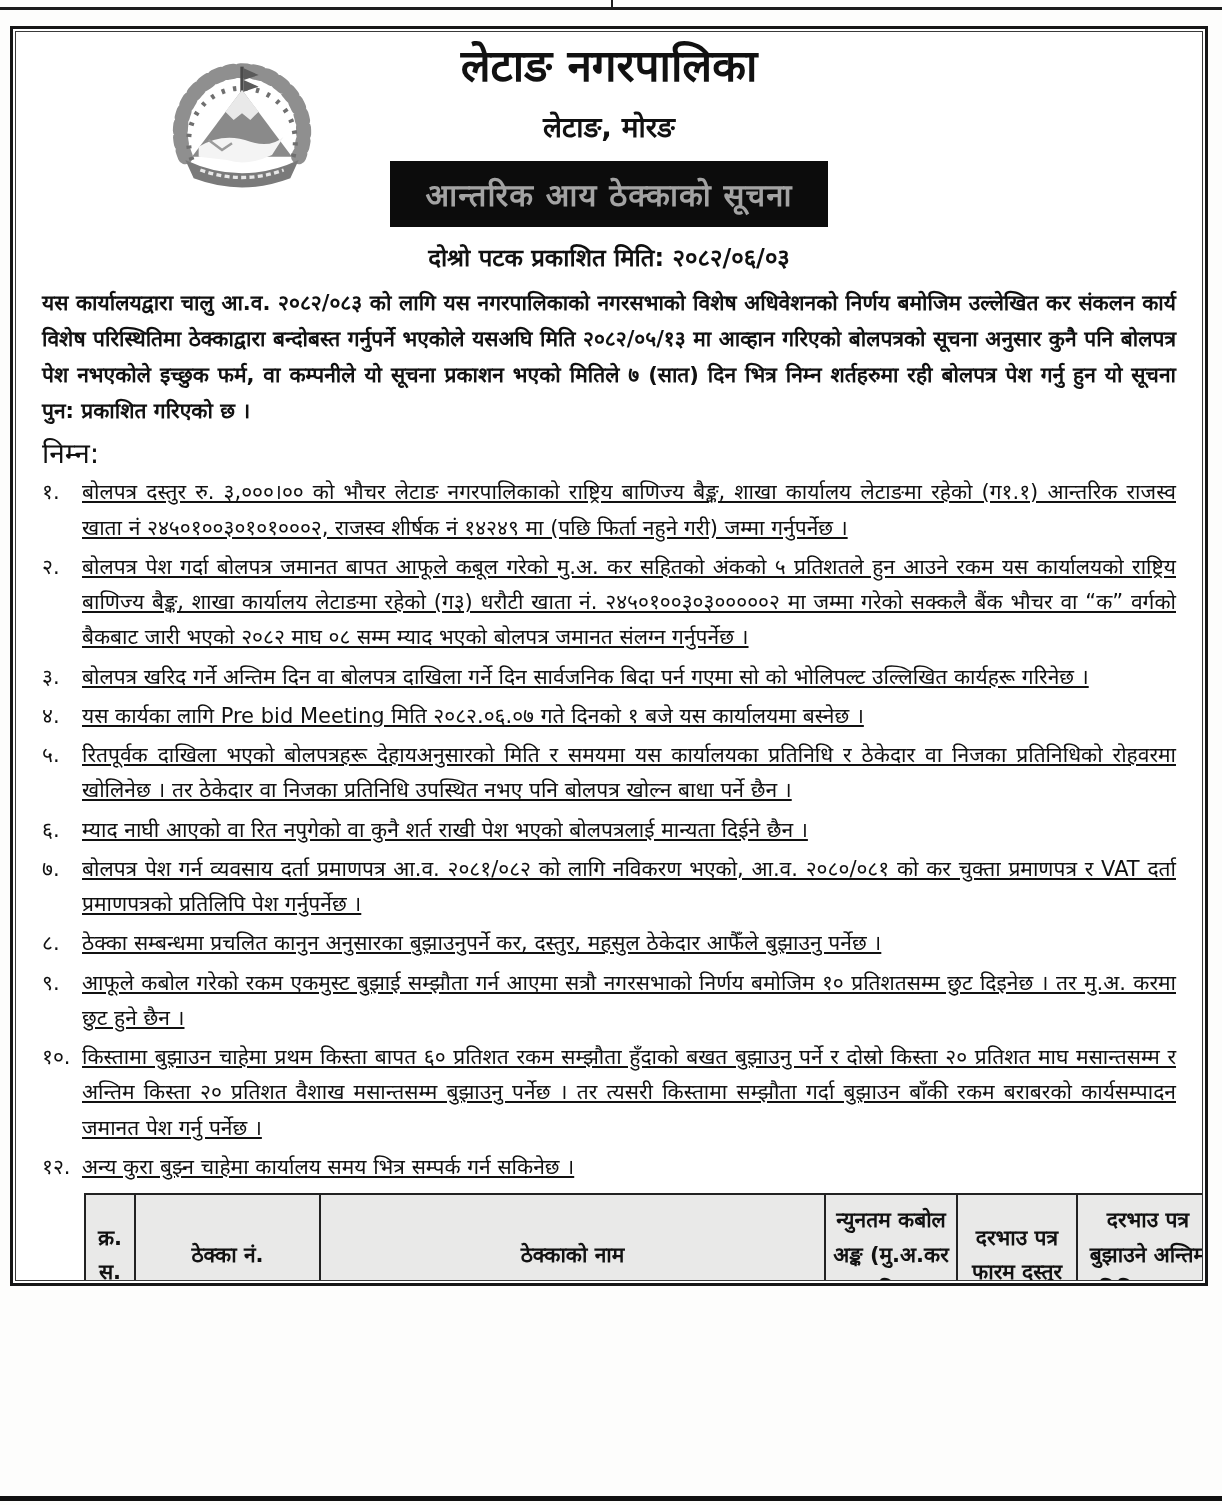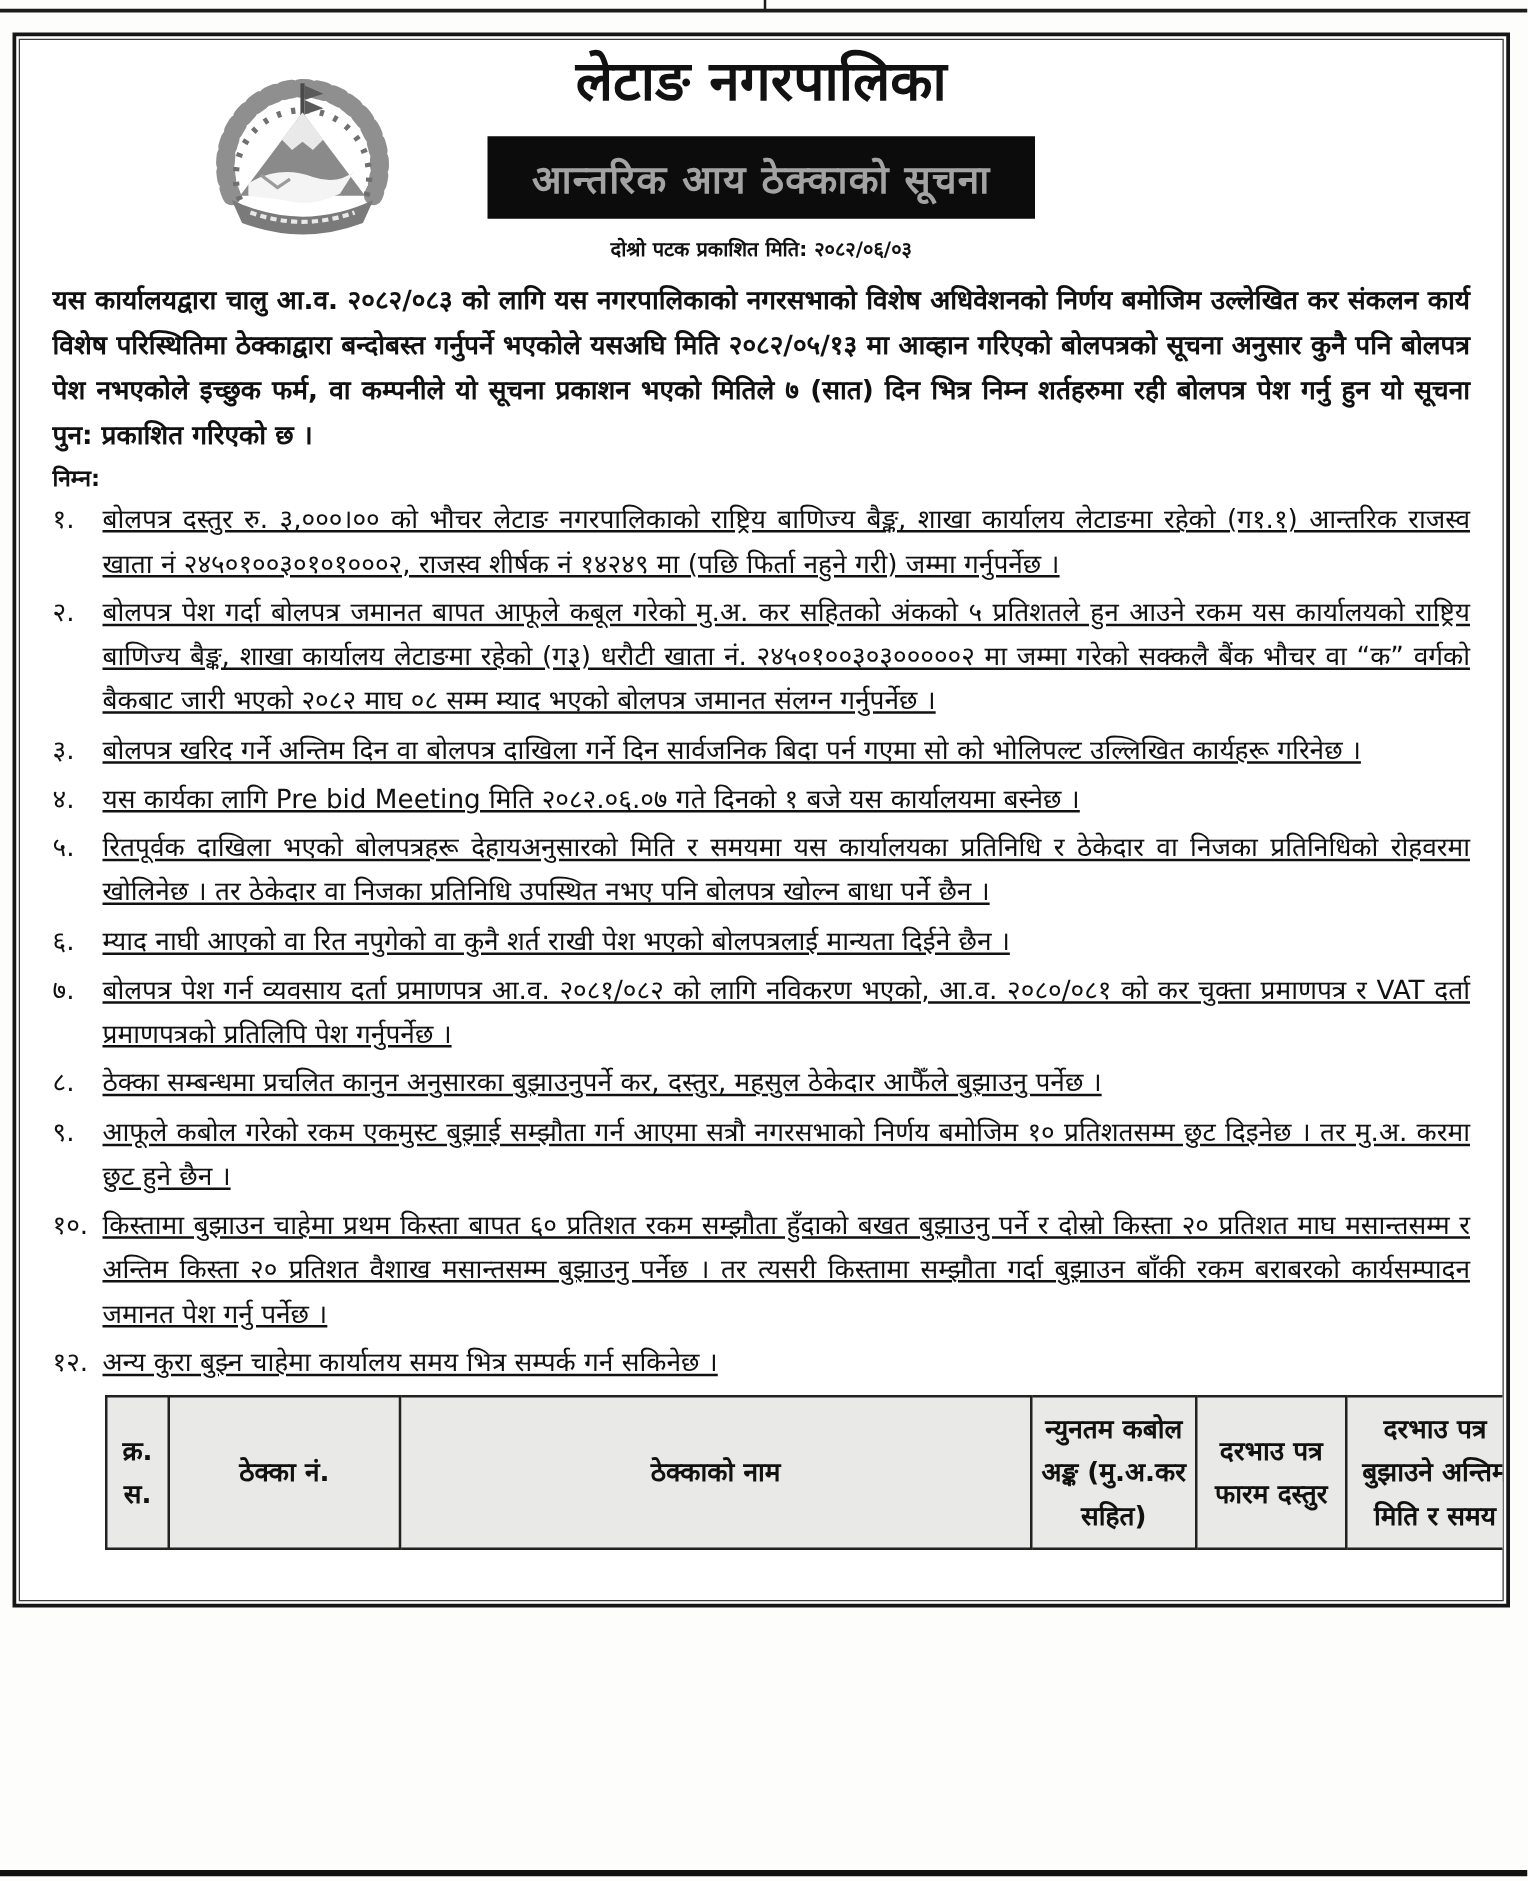--- a/index.html
+++ b/index.html
@@ -18,24 +18,24 @@
 
   .emblem{position:absolute;left:140px;top:28px;width:172px;height:140px;}
 
   .hdr{text-align:center;}
   .org{font-size:44px;font-weight:bold;line-height:1.2;margin-top:2px;}
   .office{font-size:41px;font-weight:bold;line-height:1.2;margin-top:8px;}
   .addr{font-size:28px;font-weight:bold;margin-top:14px;}
   .prov{font-size:25px;font-weight:bold;margin-top:12px;}
   .banner{display:inline-block;background:#0c0c0c;color:#a3a3a3;font-size:31px;font-weight:bold;
     padding:12px 36px;margin-top:16px;letter-spacing:1px;}
-  .publish{font-size:16px;font-weight:bold;margin-top:13px;}
+  .publish{font-size:24px;font-weight:bold;margin-top:13px;}
 
   .intro{font-size:21px;line-height:1.72;text-align:justify;margin-top:12px;font-weight:bold;}
-  .list-label{font-size:18px;font-weight:bold;margin-top:4px;}
+  .list-label{font-size:28px;font-weight:normal;margin-top:4px;}
 
   .terms{margin-top:2px;}
   .term{display:flex;font-size:21px;line-height:1.68;margin-top:4px;}
   .term .n{flex:0 0 40px;}
   .term .t{flex:1;text-align:justify;text-decoration:underline;}
 
   table.tender{border-collapse:collapse;margin:8px 0 0 42px;width:1134px;table-layout:fixed;}
   table.tender th,table.tender td{border:2px solid #222;box-sizing:border-box;}
   table.tender th{background:#e9e9e8;font-size:21px;font-weight:bold;text-align:center;
     padding:8px 5px;line-height:1.65;vertical-align:middle;}
@@ -57,20 +57,21 @@
       <polygon points="20,58 50,18 80,58" fill="#8a8a8a"></polygon>
       <polygon points="40,31 50,18 60,31 55,36 50,32 45,36" fill="#e9e9e9"></polygon>
       <path d="M24,52 q15,-9 31,-3 q12,4 20,-3 l-7,11 q-15,7 -27,3 l-17,-2 z" fill="#f4f4f4"></path>
       <path d="M30,48 l8,6 6,-4" fill="none" stroke="#9b9b9b" stroke-width="1.5"></path>
       <path d="M16,60 q34,16 68,0 l-5,11 q-29,11 -58,0 z" fill="#7a7a7a"></path>
       <path d="M25,66 q25,9 50,0" fill="none" stroke="#e8e8e8" stroke-width="2" stroke-dasharray="3 2"></path>
     </svg>
 
     <div class="hdr">
       <div class="org">लेटाङ नगरपालिका</div>
+      <div class="addr">लेटाङ, मोरङ</div>
       <div><span class="banner">आन्तरिक आय ठेक्काको सूचना</span></div>
       <div class="publish">दोश्रो पटक प्रकाशित मिति: २०८२/०६/०३</div>
     </div>
 
     <div class="intro">यस कार्यालयद्वारा चालु आ.व. २०८२/०८३ को लागि  यस नगरपालिकाको नगरसभाको विशेष अधिवेशनको निर्णय बमोजिम उल्लेखित कर संकलन कार्य विशेष परिस्थितिमा ठेक्काद्वारा बन्दोबस्त गर्नुपर्ने भएकोले यसअघि मिति २०८२/०५/१३ मा आव्हान गरिएको बोलपत्रको सूचना अनुसार कुनै पनि बोलपत्र पेश नभएकोले इच्छुक फर्म, वा कम्पनीले यो सूचना प्रकाशन भएको मितिले ७ (सात) दिन भित्र निम्न शर्तहरुमा रही बोलपत्र पेश गर्नु हुन यो सूचना पुन: प्रकाशित गरिएको छ ।</div>
     <div class="list-label">निम्न:</div>
 
     <div class="terms">
       <div class="term">
           <span class="n">१.</span>

